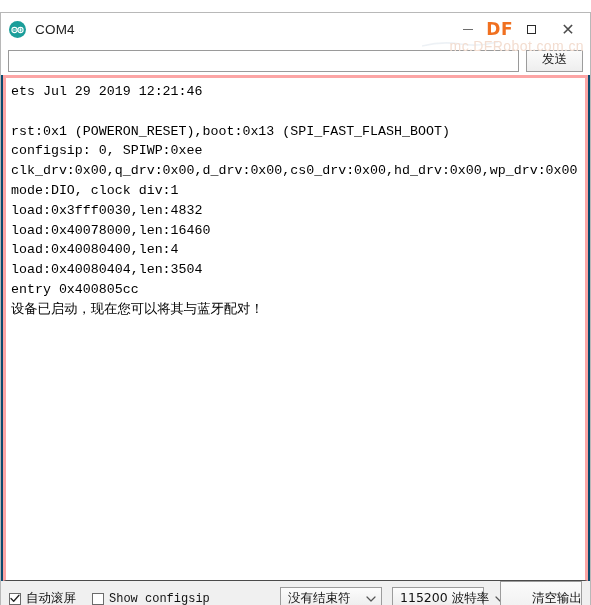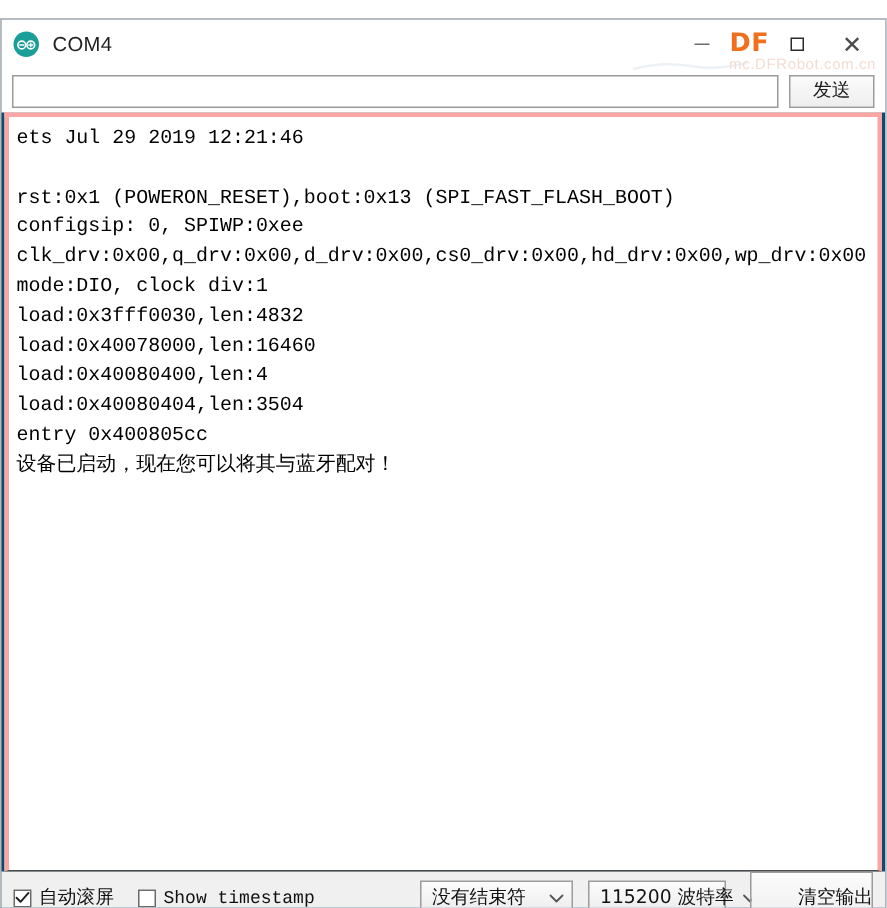--- a/index.html
+++ b/index.html
@@ -105,21 +105,21 @@
     font-size: 16px;
     color: #4c4c4c;
     font-family: "DejaVu Sans", sans-serif;
     font-weight: 300;
   }
 
   #watermark {
     position: absolute;
     right: 6px;
     top: 25px;
-    font-size: 10px;
+    font-size: 14px;
     color: #f3ddd0;
     letter-spacing: 0.4px;
     white-space: nowrap;
     pointer-events: none;
   }
   #watermark-swoosh {
     position: absolute;
     right: 92px;
     top: 27px;
     width: 76px;
@@ -154,21 +154,21 @@
   }
   #send-button {
     flex: 0 0 auto;
     width: 57px;
     height: 22px;
     box-sizing: border-box;
     background: linear-gradient(#fbfbfb, #eeeeee);
     border: 1px solid #9c9c9c;
     color: #1c1c1c;
     font-size: 12.5px;
-    font-family: Liberation Serif, serif;
+    font-family: Liberation Mono, monospace;
     display: flex;
     align-items: center;
     justify-content: center;
     line-height: 1;
     padding: 0;
     border-radius: 0;
   }
 
   
   #terminal-wrap {
@@ -347,21 +347,21 @@
       <span class="chk-box">
         <svg width="10" height="9" viewBox="0 0 10 9">
           <path d="M1 4.5 L3.7 7.2 L9 1.3" fill="none" stroke="#222" stroke-width="1.3" stroke-linecap="round" stroke-linejoin="round"></path>
         </svg>
       </span>
       <span class="chk-label-cn">自动滚屏</span>
     </div>
 
     <div class="chk-wrap">
       <span class="chk-box"></span>
-      <span class="chk-label-mono">Show timestamp</span>
+      <span class="chk-label-mono">Show configsip</span>
     </div>
 
     <div id="status-spacer"></div>
 
     <div class="combo" id="line-ending-select">
       <span>没有结束符</span>
       <span class="caret">
         <svg width="10" height="6" viewBox="0 0 10 6">
           <path d="M1 1 L5 5 L9 1" fill="none" stroke="#555" stroke-width="1.2" stroke-linecap="round" stroke-linejoin="round"></path>
         </svg>

